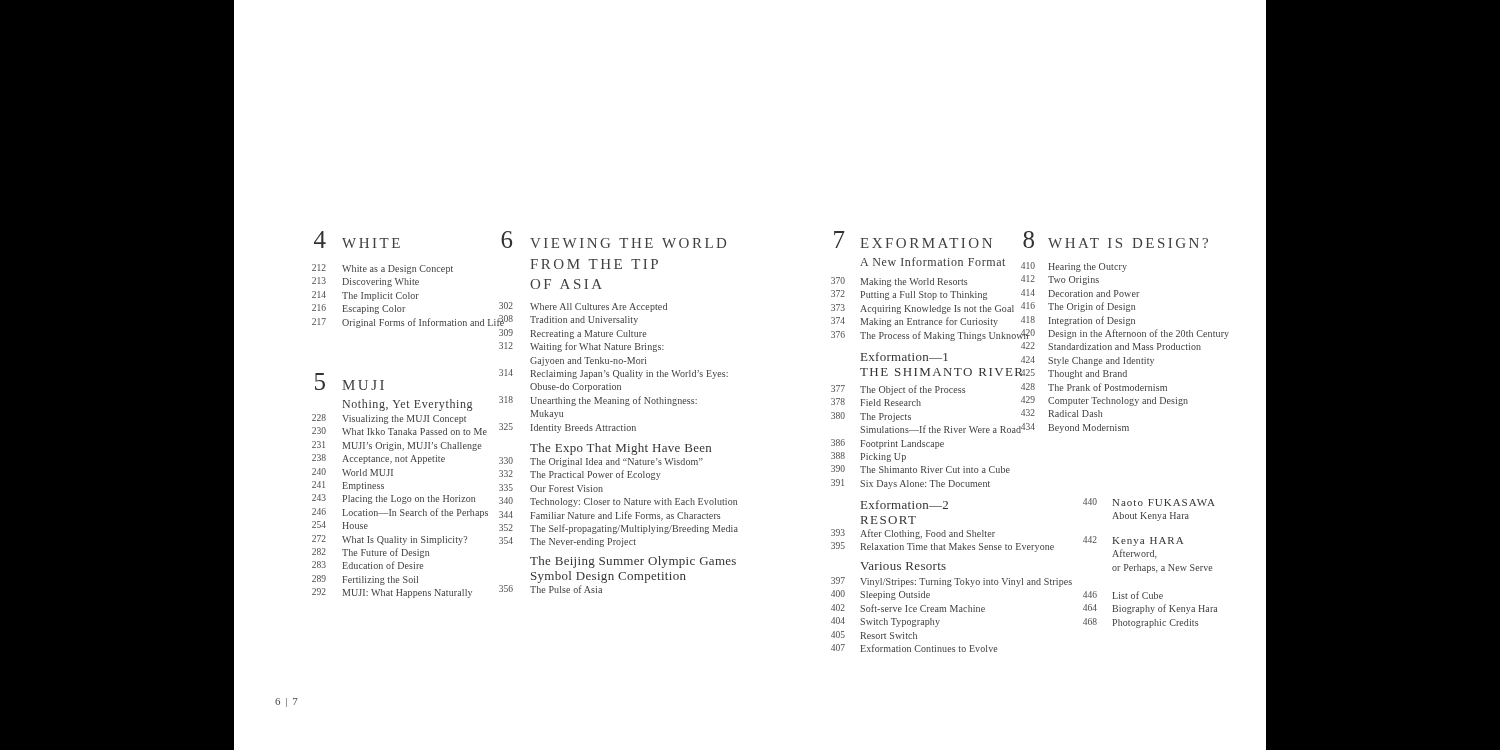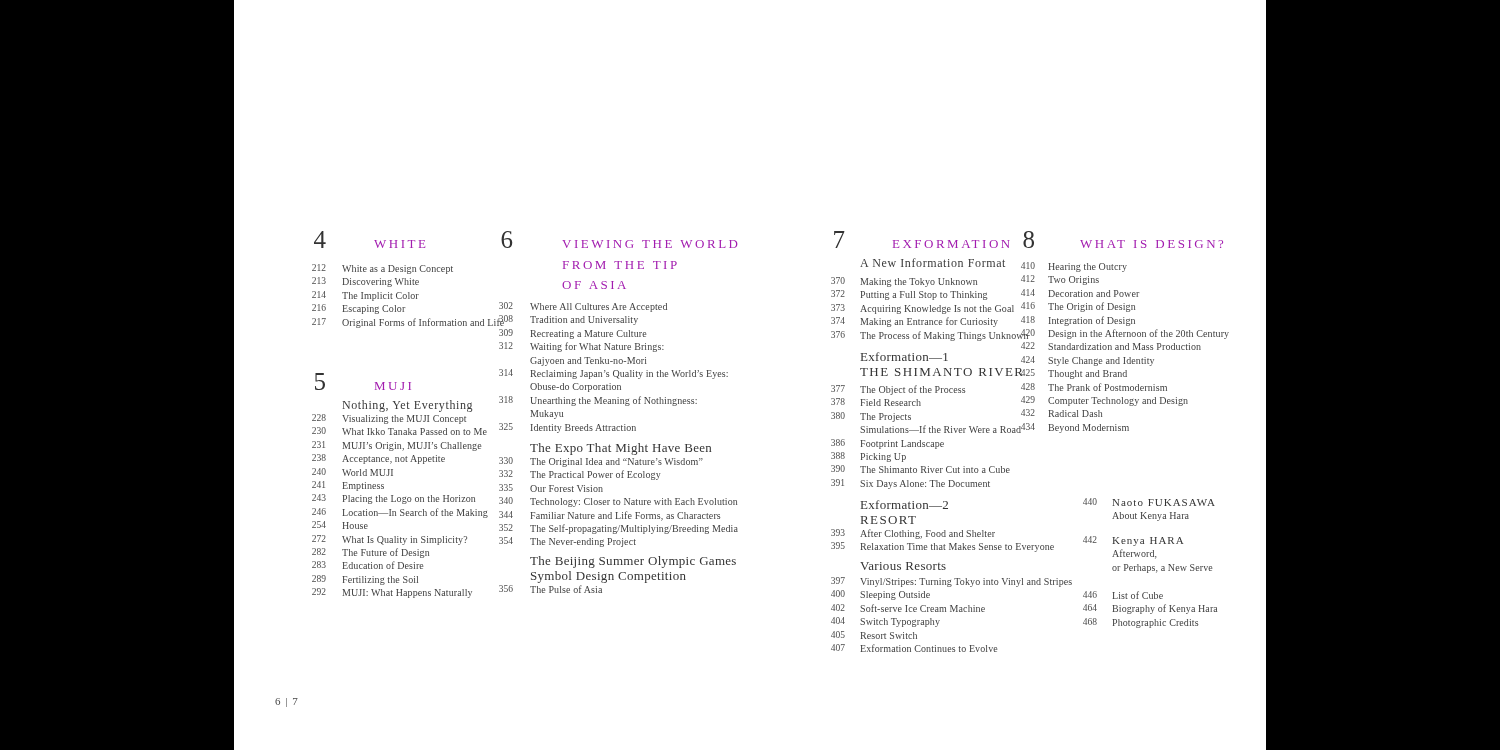--- a/index.html
+++ b/index.html
@@ -27,24 +27,23 @@
   }
   .ch-num{
     width:var(--numw);
     text-align:right;
     margin-right:var(--gap);
     font-size:25px;line-height:20.5px;
     color:#333333;
     flex:none;
   }
   .ch-title{
-    font-size:13px;line-height:20.5px;
+    font-size:15px;line-height:20.5px;
     letter-spacing:2.5px;
-    color:#a21caf;
-    margin-left:32px;
+    color:#404040;
   }
   .ch-sub{
     font-size:12px;line-height:14px;
     letter-spacing:0.6px;
     margin-top:1px;
     color:#3a3a3a;
   }
   .rows{
     position:absolute;left:0;
     white-space:nowrap;
@@ -150,21 +149,21 @@
         <div class="row">
           <span class="n">241</span>
           <span class="t">Emptiness</span>
         </div>
         <div class="row">
           <span class="n">243</span>
           <span class="t">Placing the Logo on the Horizon</span>
         </div>
         <div class="row">
           <span class="n">246</span>
-          <span class="t">Location—In Search of the Making</span>
+          <span class="t">Location—In Search of the Perhaps</span>
         </div>
         <div class="row">
           <span class="n">254</span>
           <span class="t">House</span>
         </div>
         <div class="row">
           <span class="n">272</span>
           <span class="t">What Is Quality in Simplicity?</span>
         </div>
         <div class="row">
@@ -293,21 +292,21 @@
       <div class="chapter" style="top: 230px;">
         <div class="ch-num">7</div>
         <div class="ch-titles">
           <div class="ch-title">EXFORMATION</div>
           <div class="ch-sub">A New Information Format</div>
         </div>
       </div>
       <div class="rows" style="top: 275px;">
         <div class="row">
           <span class="n">370</span>
-          <span class="t">Making the Tokyo Unknown</span>
+          <span class="t">Making the World Resorts</span>
         </div>
         <div class="row">
           <span class="n">372</span>
           <span class="t">Putting a Full Stop to Thinking</span>
         </div>
         <div class="row">
           <span class="n">373</span>
           <span class="t">Acquiring Knowledge Is not the Goal</span>
         </div>
         <div class="row">

